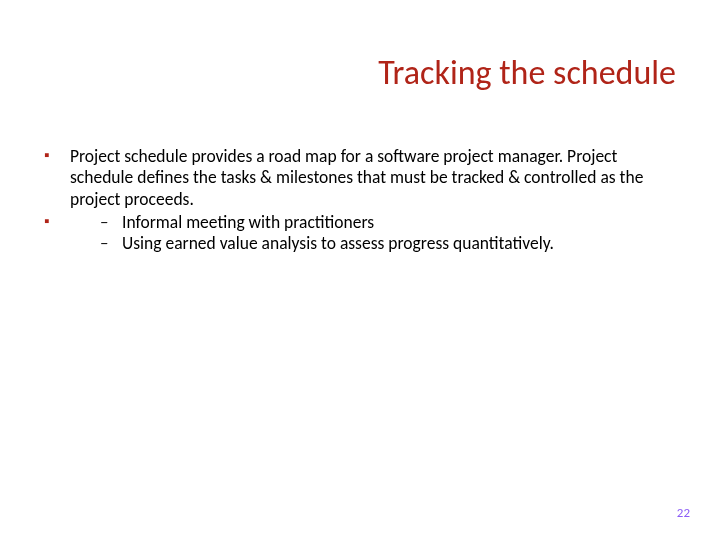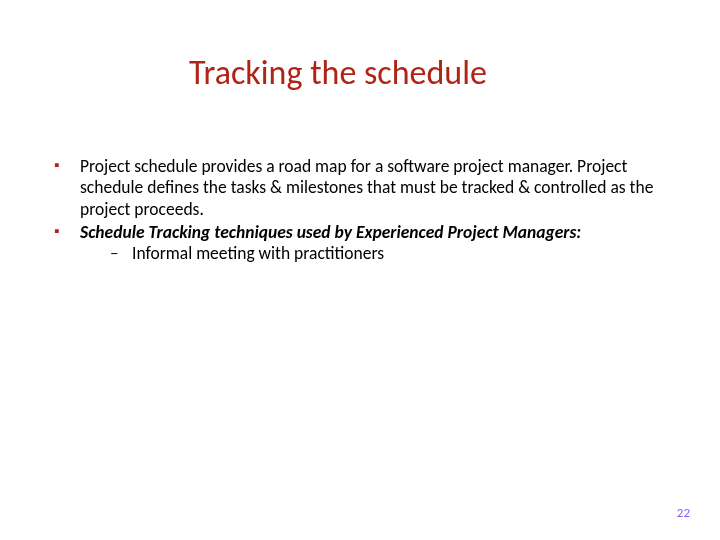--- a/index.html
+++ b/index.html
@@ -16,37 +16,37 @@
     position: relative;
     width: 720px;
     height: 540px;
     box-sizing: border-box;
   }
   .title {
     position: absolute;
     top: 52px;
     left: 0;
     width: 676px;
-    text-align: center;
+    text-align: right;
     font-size: 34px;
     color: #b02418;
     font-weight: 400;
   }
   .body {
     position: absolute;
     top: 140px;
     left: 38px;
     right: 38px;
     font-size: 17.5px;
     line-height: 1.22;
     color: #000;
   }
   ul.lvl1 {
     list-style: none;
-    margin: 16px;
+    margin: 6px;
     padding: 0;
   }
   ul.lvl1 > li {
     position: relative;
     padding-left: 26px;
     margin-bottom: 2px;
   }
   ul.lvl1 > li::before {
     content: "▪";
     position: absolute;
@@ -94,23 +94,23 @@
 <div class="slide">
 
   <div class="title">Tracking the schedule</div>
 
   <div class="body">
     <ul class="lvl1">
       <li>
         <span>Project schedule provides a road map for a software project manager. Project schedule defines the tasks &amp; milestones that must be tracked &amp; controlled as the project proceeds.</span>
       </li>
       <li>
-        <span class="italic-bold">Schedule Tracking techniques used by Experienced Project Managers:</span>
         <ul class="lvl2">
           <li><span>Informal meeting with practitioners</span></li>
+          <li><span>Using earned value analysis to assess progress quantitatively.</span></li>
         </ul>
       </li>
     </ul>
   </div>
 
   <div class="pagenum">22</div>
 
 </div>
 
 </body></html>

